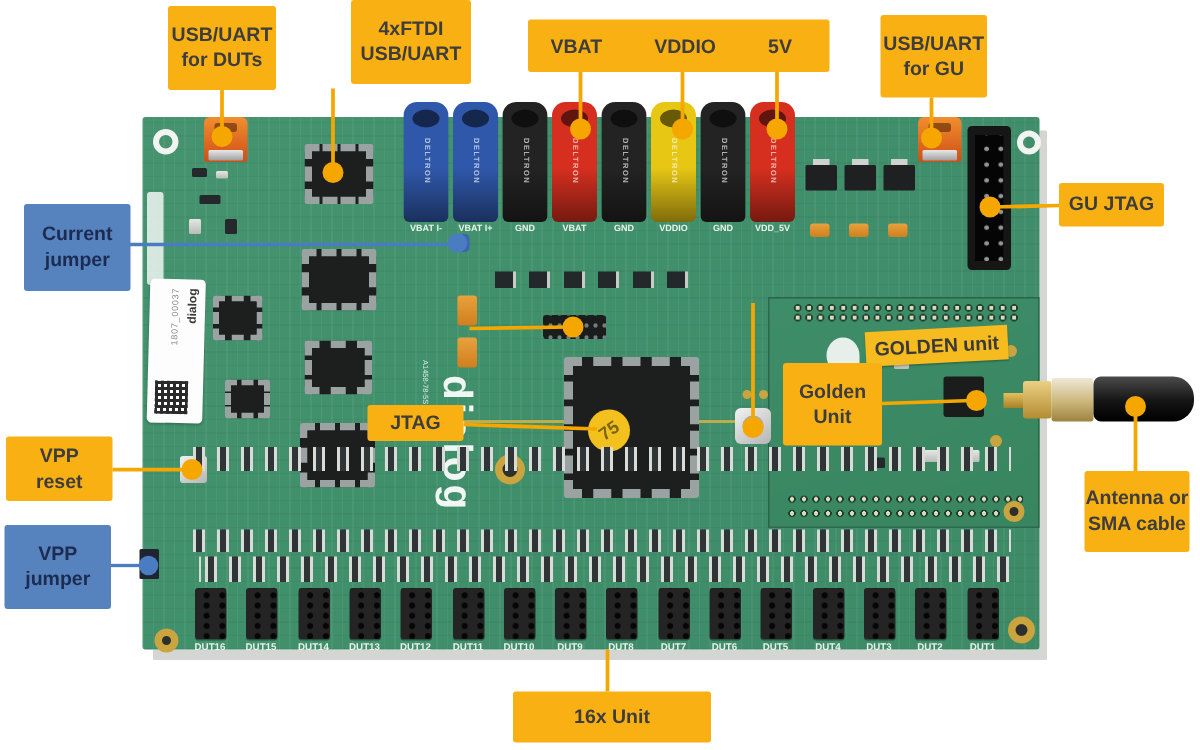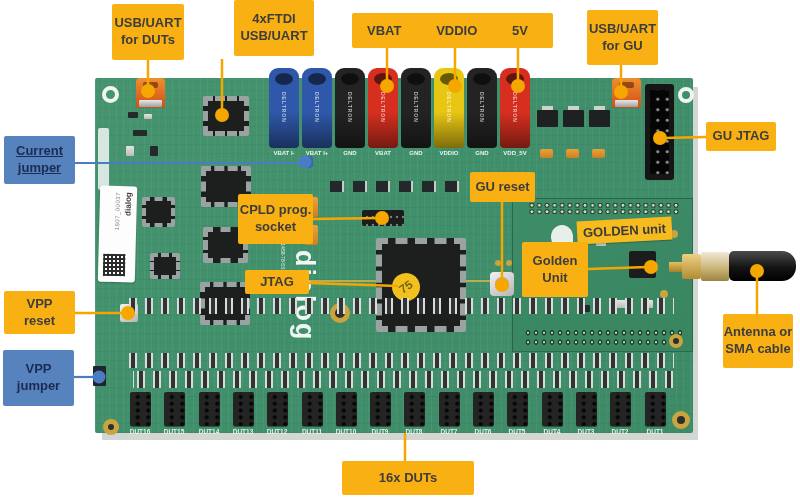--- a/index.html
+++ b/index.html
@@ -334,47 +334,40 @@
     <span>VDDIO</span>
     <span>5V</span>
   </div>
   <div class="callout" style="left:587px;top:10px;width:71px;height:55px;">
     <span>USB/UART</span>
     <span>for GU</span>
   </div>
   <div class="callout" style="left:706px;top:122px;width:70px;height:29px;text-align:center;">
     <span>GU JTAG</span>
   </div>
-  <div class="callout blue" style="left:4px;top:136px;width:71px;height:48px;text-decoration:underline;">
+  <div class="callout blue" style="left:16px;top:136px;width:71px;height:58px;">
     <span>Current</span>
     <span>jumper</span>
   </div>
   <div class="callout" style="left:4px;top:291px;width:71px;height:43px;">
     <span>VPP</span>
     <span>reset</span>
   </div>
   <div class="callout blue" style="left:3px;top:350px;width:71px;height:56px;">
     <span>VPP</span>
     <span>jumper</span>
   </div>
-  <div class="callout" style="left:238px;top:194px;width:75px;height:50px;">
-    <span>CPLD prog.</span>
-    <span>socket</span>
-  </div>
   <div class="callout" style="left:245px;top:270px;width:64px;height:24px;">
     <span>JTAG</span>
-  </div>
-  <div class="callout" style="left:470px;top:172px;width:65px;height:30px;">
-    <span>GU reset</span>
   </div>
   <div class="callout" style="left:522px;top:242px;width:66px;height:55px;">
     <span>Golden</span>
     <span>Unit</span>
   </div>
   <div class="callout" style="left:723px;top:314px;width:70px;height:54px;">
     <span>Antenna or</span>
     <span>SMA cable</span>
   </div>
   <div class="callout" style="left:342px;top:461px;width:132px;height:34px;">
-    <span>16x DUTs</span>
+    <span>16x Unit</span>
   </div>
 
 </div>
 
 </body></html>

